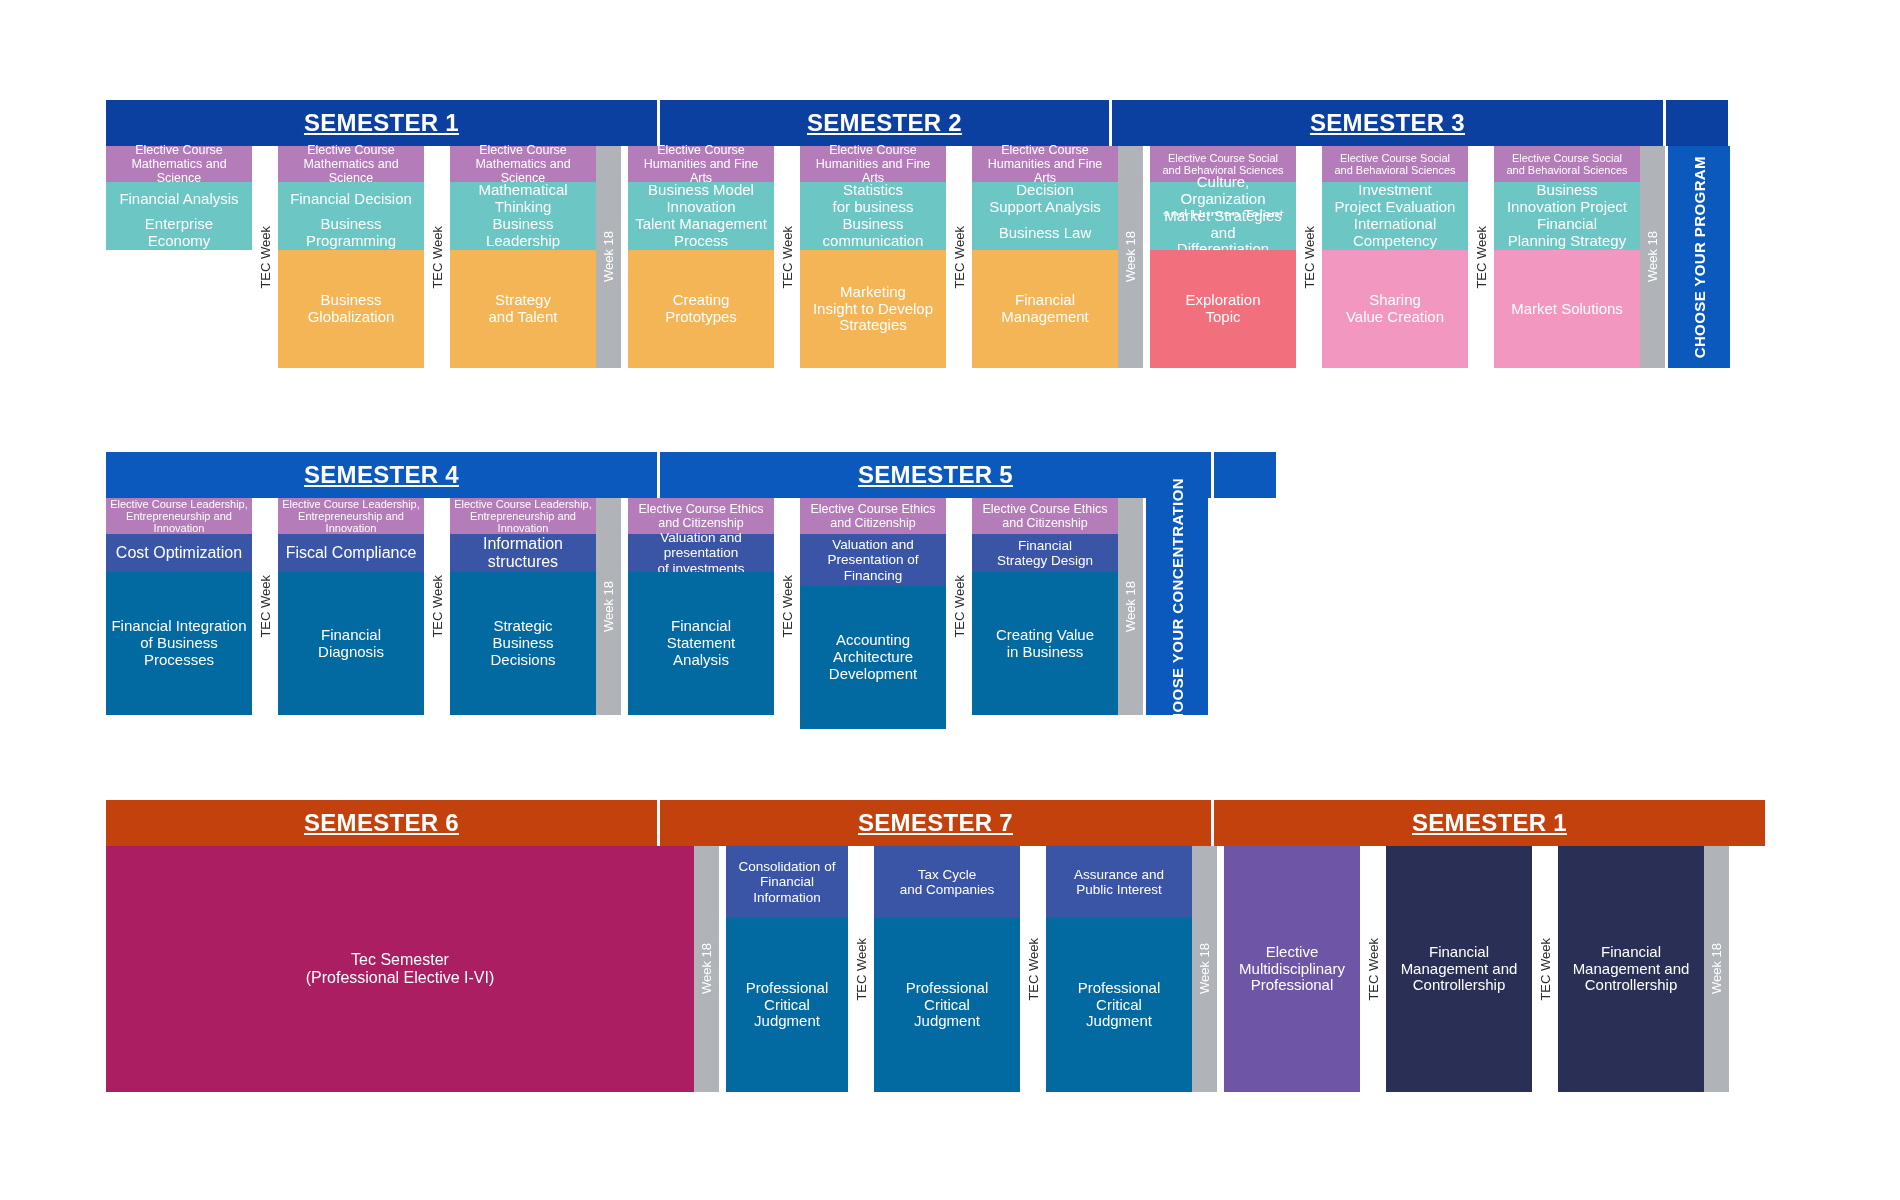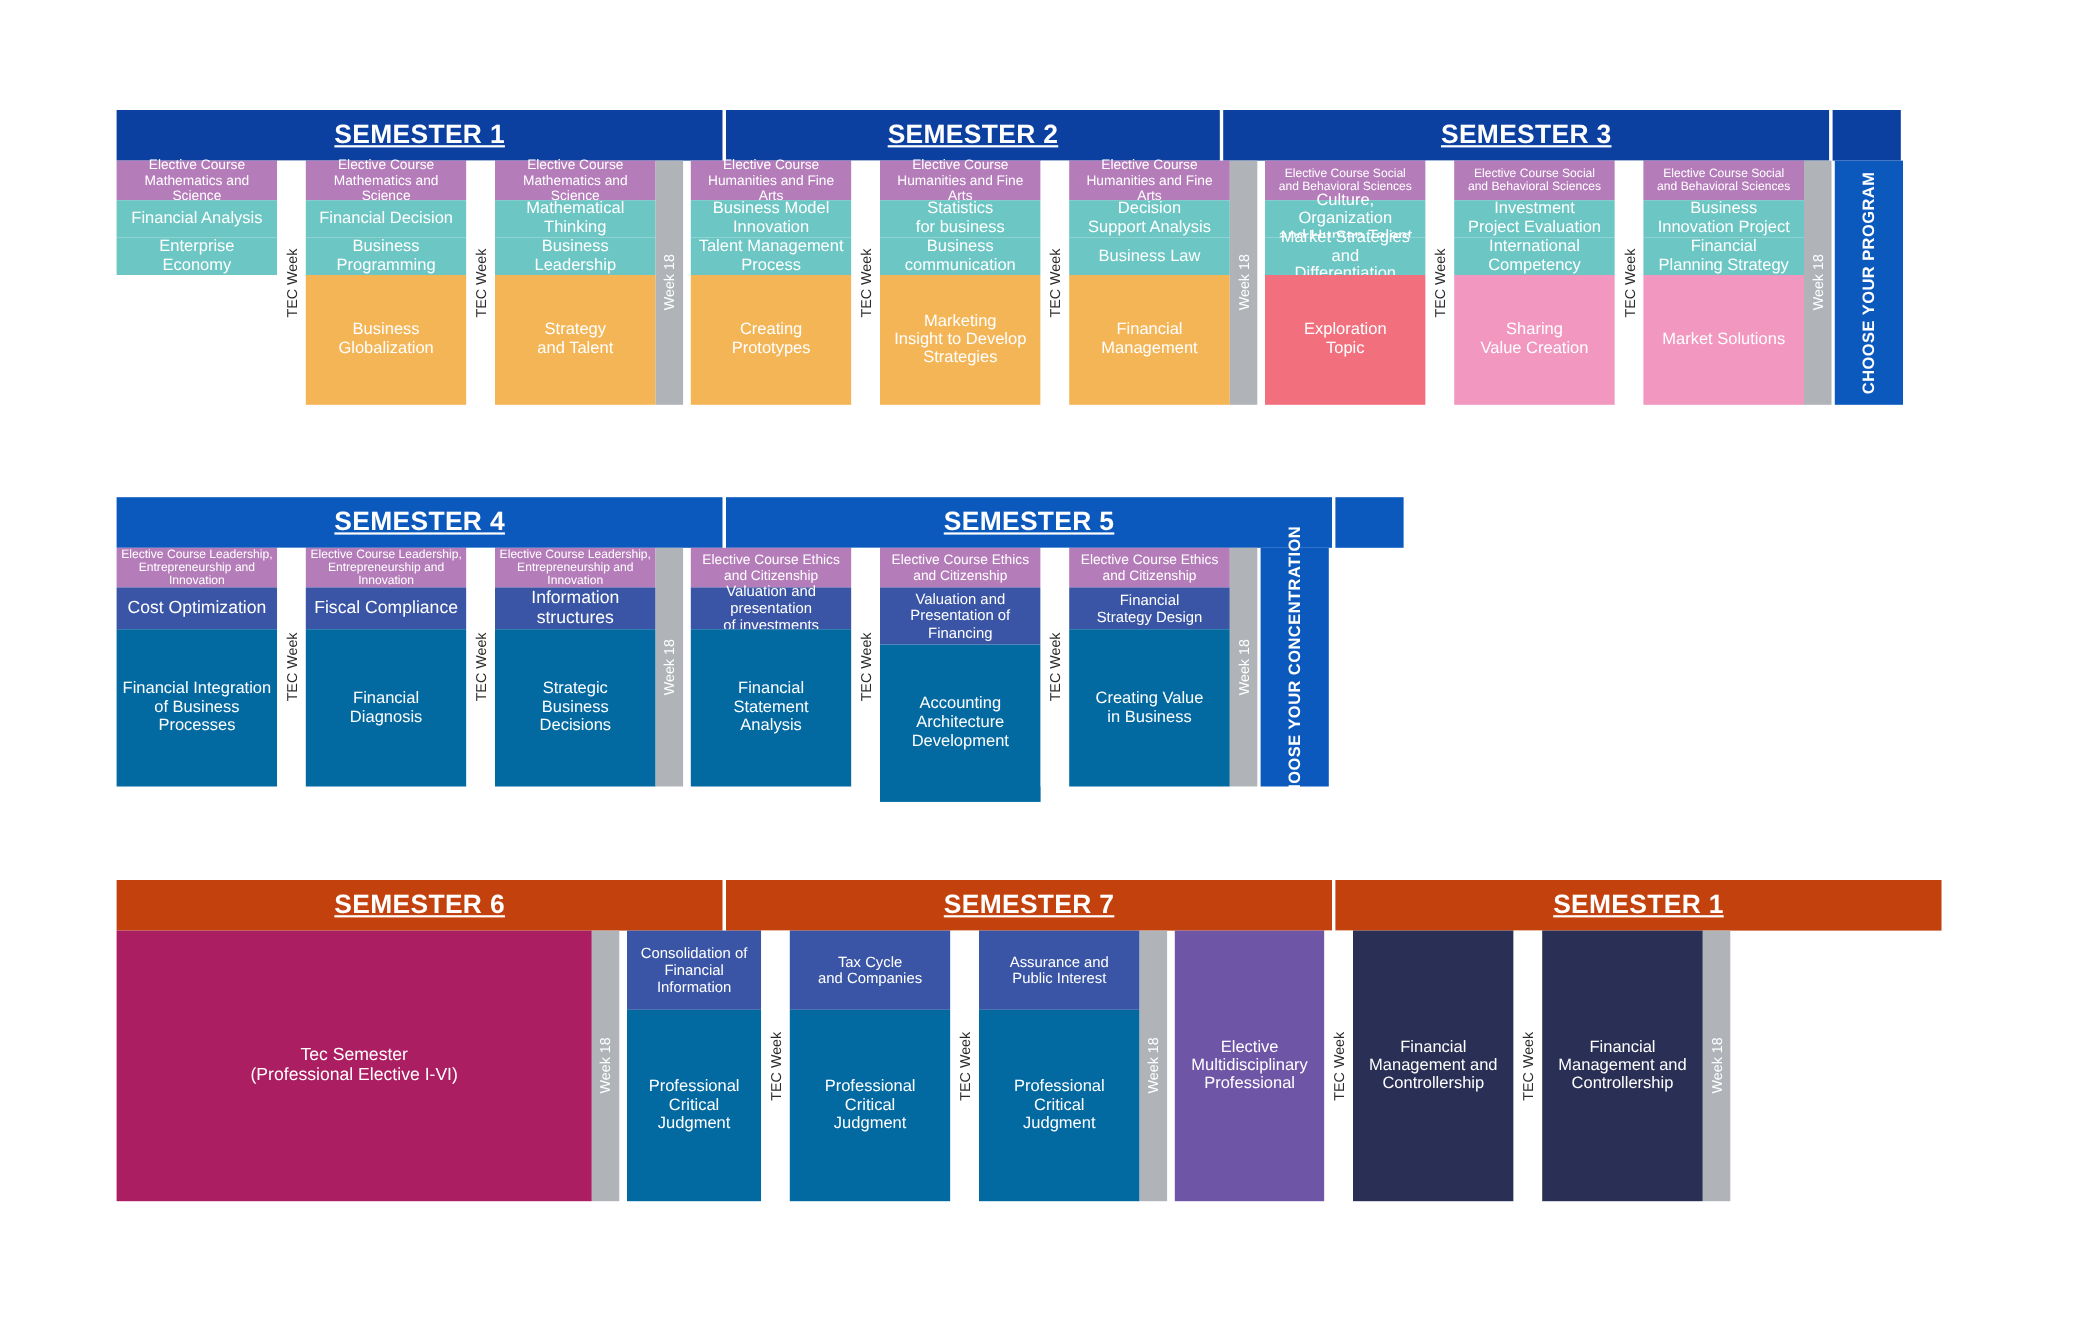--- a/index.html
+++ b/index.html
@@ -337,21 +337,21 @@
   <div class="header-band">
     <div class="sem-header hdr-pink" style="width:551px">SEMESTER 6</div>
     <div class="hdr-sep"></div>
     <div class="sem-header hdr-pink" style="width:551px">SEMESTER 7</div>
     <div class="hdr-sep"></div>
     <div class="sem-header hdr-pink" style="width:551px">SEMESTER 1</div>
   </div>
 
   <div class="body-band">
 
-    <div class="course-col" style="width:432px">
+    <div class="course-col" style="width:588px">
       <div class="cell bg-magenta" style="height:246px;font-size:16px">Tec Semester<br>(Professional Elective I-VI)</div>
     </div>
     <div class="vsep vsep-w18" style="width:25px;height:246px">
           <span>Week 18</span>
         </div>
     <div class="spacer" style="width:7px;height:246px"></div>
 
     <div class="course-col" style="width:122px">
       <div class="cell cell-darkblue small" style="height:72px">Consolidation of<br>Financial Information</div>
       <div class="cell cell-big bg-lightblue" style="height:174px">Professional<br>Critical<br>Judgment</div>

